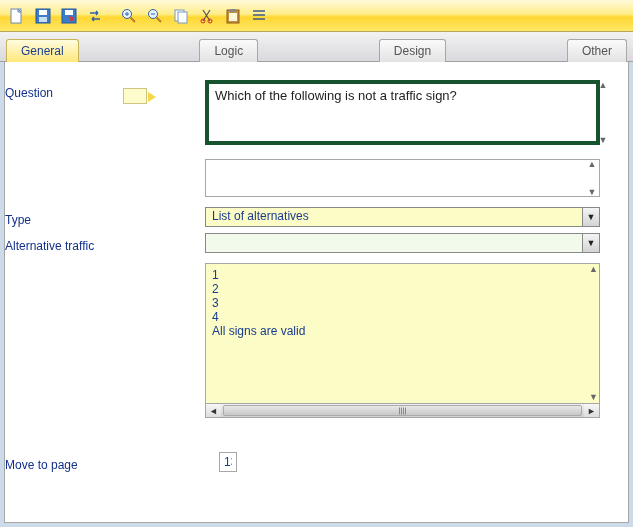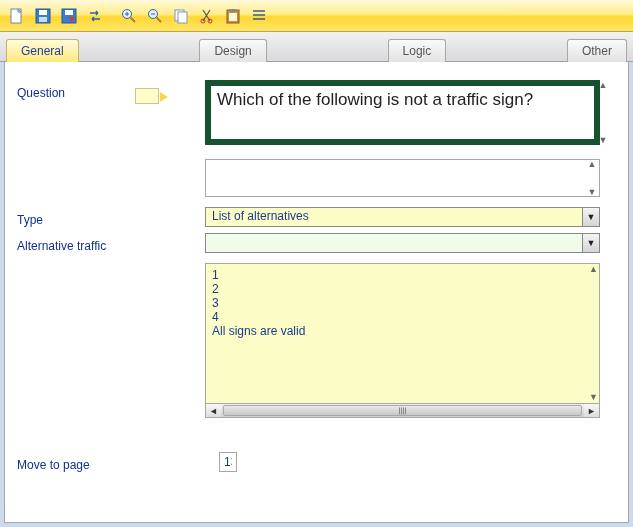--- a/index.html
+++ b/index.html
@@ -61,21 +61,21 @@
     border:1px solid #A7A7A7;
     border-top:none;
   }
   .row {
     display:flex;
     align-items:flex-start;
     padding:0;
   }
   .labelcol {
     width:200px;
-    padding-left:12px;
+    padding-left:0;
     padding-top:6px;
     font-size:12px;
     color:#12308C;
   }
   .fieldcol {
     flex:1;
     padding-right:16px;
     position:relative;
   }
   
@@ -92,23 +92,23 @@
     content:'';
     position:absolute;
     right:-10px; top:3px;
     width:0; height:0;
     border-top:5px solid transparent;
     border-bottom:5px solid transparent;
     border-left:8px solid #F3D94A;
   }
   .question-box {
     width:395px; height:65px;
-    border:6px solid #14532d;
+    border:4px solid #14532d;
     background:#FFFFFF;
-    font-size:17px;
+    font-size:13px;
     color:#222;
     padding:4px 6px;
     resize:none;
     overflow:auto;
   }
   .sub-box {
     margin-top:10px;
     width:395px; height:38px;
     border:1px solid #A7A7A7;
     background:#FFFFFF;
@@ -294,22 +294,22 @@
       <svg viewBox="0 0 18 18">
         <line x1="3" y1="4" x2="15" y2="4" stroke="#3A5A88" stroke-width="1.5"></line>
         <line x1="3" y1="8" x2="15" y2="8" stroke="#3A5A88" stroke-width="1.5"></line>
         <line x1="3" y1="12" x2="15" y2="12" stroke="#3A5A88" stroke-width="1.5"></line>
       </svg>
     </div>
 </div>
 
 <div class="tabstrip">
   <div class="tab active">General</div>
+  <div class="tab">Logic</div>
   <div class="tab">Design</div>
-  <div class="tab">Logic</div>
   <div class="tab">Other</div>
 </div>
 
 <div class="pane">
 
   <div class="row qrow">
     <div class="labelcol">
       <div class="qlabelwrap">
         <span>Question</span>
         <span class="qflag"></span>

